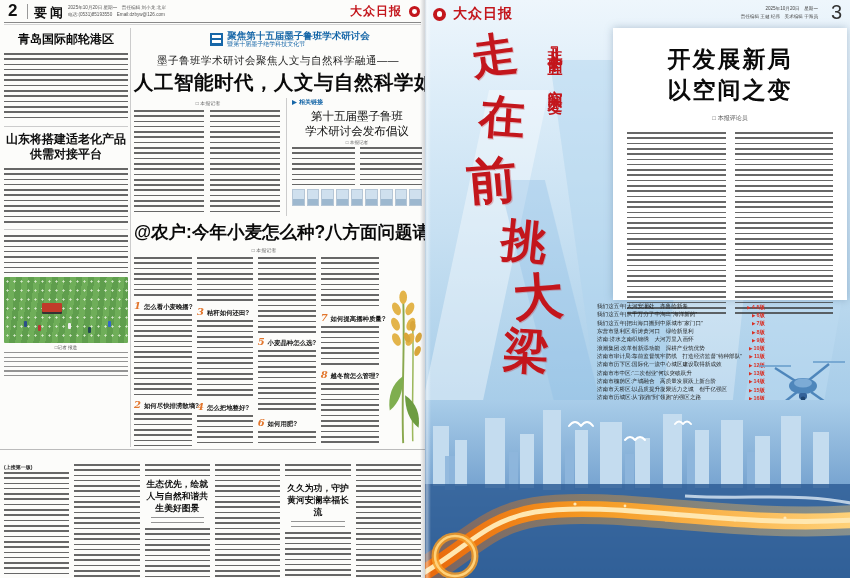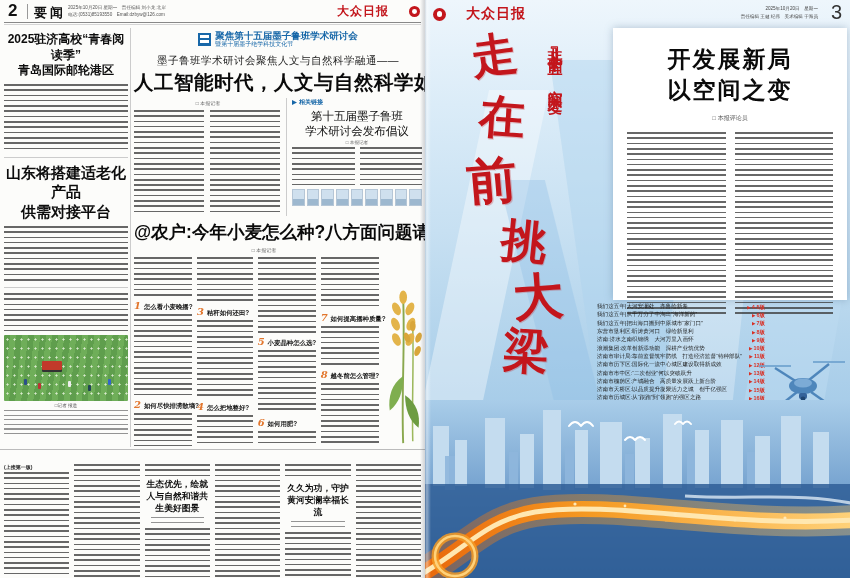--- a/index.html
+++ b/index.html
@@ -8,44 +8,44 @@
   
   .abs{position:absolute;}
   .tx{background-image:repeating-linear-gradient(180deg,#3d3d3d 0 1.6px,transparent 1.6px 5.3px);opacity:.78;}
   .tx-l{background-image:repeating-linear-gradient(180deg,#7a7a7a 0 1.3px,transparent 1.3px 4.6px);opacity:.8;}
   
   .left-page{position:absolute;left:0;top:0;width:425px;height:578px;background:#fcfcfa;}
   .lp-pagenum{left:8px;top:1px;font-size:17px;font-weight:bold;color:#111;}
   .lp-head-div{left:27px;top:4px;width:1px;height:15px;background:#999;}
   .lp-section{left:34px;top:4px;font-size:13px;font-weight:bold;letter-spacing:3px;color:#111;}
   .lp-meta{left:68px;top:4px;font-size:4.6px;line-height:1.6;color:#555;white-space:nowrap;}
-  .masthead{display:flex;align-items:center;gap:20px;}
+  .masthead{display:flex;align-items:center;gap:7px;}
   .masthead .mh-text{font-family:"DejaVu Serif","Liberation Serif",serif;font-weight:bold;color:#c3161c;}
   .emblem{border-radius:50%;background:#c3161c;position:relative;}
   .emblem:after{content:"";position:absolute;left:28%;top:28%;width:44%;height:44%;border-radius:50%;background:#fff;}
   .lp-masthead{right:5px;top:3px;}
   .lp-masthead .mh-text{font-size:12px;letter-spacing:1px;}
   .lp-masthead .emblem{width:11px;height:11px;}
   .lp-rule{left:4px;top:22px;width:417px;border-top:1px solid #888;border-bottom:1px solid #d5d5d5;height:1px;}
   
   .col-left{left:4px;top:28px;width:124px;height:419px;}
   .a-title{text-align:center;font-weight:bold;color:#0d0d0d;font-size:12px;line-height:1.3;margin:4px 0 5px;}
-  .a-title.sm{font-size:15px;}
+  .a-title.sm{font-size:12px;}
   .col-rule{border-top:1px solid #ccc;margin:5px 0;}
   .field-photo{width:124px;height:66px;position:relative;overflow:hidden;border-radius:1px;
     background:repeating-linear-gradient(96deg,#5f9e4d 0 6px,#6fae59 6px 12px),#67a654;}
   .field-photo .speck{position:absolute;inset:0;
     background-image:radial-gradient(circle 0.8px,rgba(235,245,225,.85) 0.8px,transparent 1.4px);
     background-size:7px 9px;}
   .machine{position:absolute;left:38px;top:26px;width:20px;height:9px;background:#c13a2a;border-radius:1px;box-shadow:0 2px 0 #333;}
   .person{position:absolute;width:3px;height:6px;border-radius:1px;}
   .vrule1{left:130px;top:28px;width:1px;height:419px;background:#ccc;}
   
   .mid{left:134px;top:28px;width:288px;height:419px;}
-  .focus-badge{left:0;top:2px;width:288px;display:flex;justify-content:center;align-items:center;gap:4px;}
+  .focus-badge{left:12px;top:2px;width:288px;display:flex;justify-content:center;align-items:center;gap:4px;}
   .badge-logo{width:13px;height:13px;background:#1767a8;position:relative;flex:0 0 auto;}
   .badge-logo:after{content:"";position:absolute;left:2px;top:2px;width:9px;height:3px;background:#fff;box-shadow:0 5px 0 #fff;}
   .badge-t1{font-size:9.5px;font-weight:bold;color:#1767a8;line-height:1.2;}
   .badge-t2{font-size:6px;color:#1767a8;line-height:1.3;}
   .focus-kicker{left:0;top:26px;width:288px;text-align:center;font-size:10.5px;color:#222;letter-spacing:.5px;}
   .focus-headline{left:0;top:41px;width:288px;text-align:center;font-size:19.5px;font-weight:bold;color:#0a0a0a;letter-spacing:.5px;white-space:nowrap;}
   .focus-byline{left:0;top:72px;width:148px;text-align:center;font-size:5px;color:#666;}
   .f-col1{left:0;top:82px;width:70px;height:104px;}
   .f-col2{left:76px;top:82px;width:70px;height:104px;}
   .related{left:152px;top:70px;width:136px;height:118px;border-left:1px solid #ccc;padding-left:5px;box-sizing:border-box;}
@@ -120,21 +120,20 @@
       <div>电话:(0531)85193550　Email:dzbyw@126.com</div>
     </div>
     <div class="abs lp-masthead masthead">
       <span class="mh-text">大众日报</span>
       <span class="emblem"></span>
     </div>
     <div class="abs lp-rule"></div>
 
     <div class="abs col-left">
       <div class="a-title">
-        <div>2025驻济高校“青春阅读季”</div>
         <div>青岛国际邮轮港区</div>
       </div>
       <div class="tx" style="height:68px"></div>
       <div class="col-rule"></div>
       <div class="a-title sm">
         <div>山东将搭建适老化产品</div>
         <div>供需对接平台</div>
       </div>
       <div class="tx" style="height:56px"></div>
       <div class="col-rule"></div>

